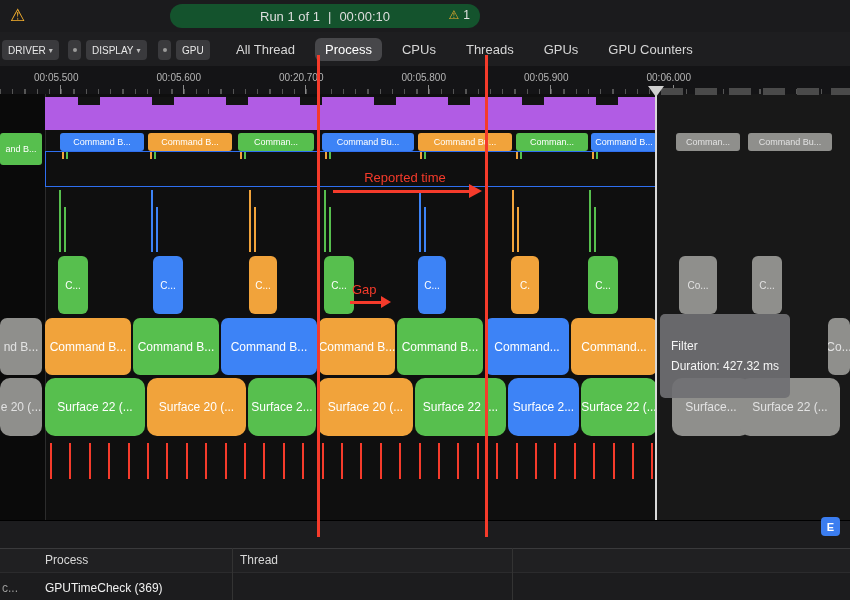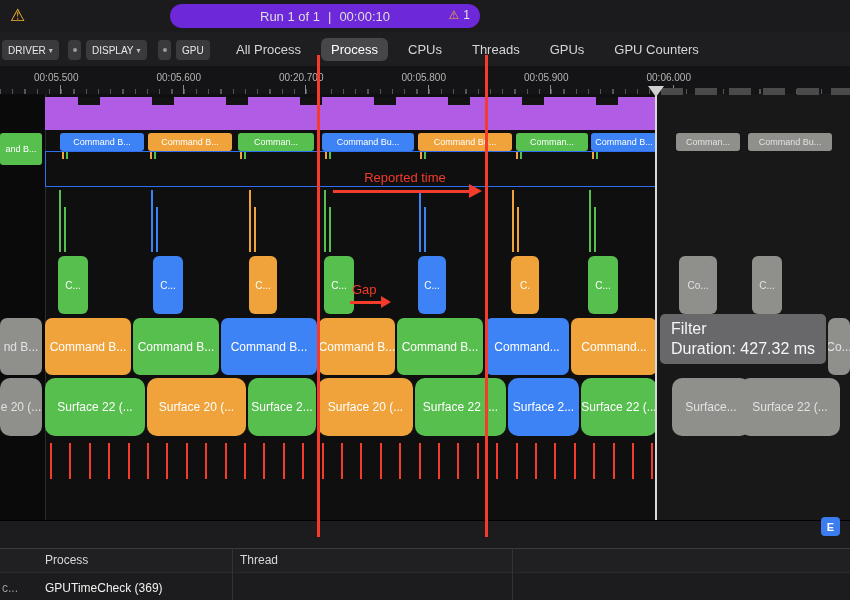--- a/index.html
+++ b/index.html
@@ -2,21 +2,21 @@
 <html style="--green: #57bf4e; --blue: #3d83f6; --orange: #f1a33b; --purple: #b15ce4; --gray: #8f8f8c; --red: #f53b2b; --playhead: #d9d9d9; --badge_blue: #3b7df0;"><head>
 <meta charset="utf-8">
 <style>
   html,body{margin:0;padding:0;width:850px;height:600px;overflow:hidden;background:#000;
     font-family:"Liberation Sans", sans-serif;}
   .app{position:relative;width:850px;height:600px;background:#101010;overflow:hidden;}
 
   
   .top-bar{position:absolute;left:0;top:0;width:100%;height:32px;background:#1b1b1d;}
   .warn-main{position:absolute;left:10px;top:5px;font-size:17px;color:#f6b02e;line-height:22px;}
-  .run-pill{position:absolute;left:170px;top:4px;width:310px;height:24px;background:#6d28d9;
+  .run-pill{position:absolute;left:170px;top:4px;width:310px;height:24px;background:#14532d;
     border-radius:12px;color:#dedede;font-size:13px;display:flex;align-items:center;justify-content:center;gap:8px;}
   .pill-warn{position:absolute;right:10px;top:4px;display:flex;gap:4px;align-items:center;color:#e3e3e3;font-size:12px;}
   .warn-small{color:#f6b02e;font-size:12px;}
 
   
   .toolbar{position:absolute;top:32px;left:0;width:100%;height:34px;background:#1e1e20;border-bottom:1px solid #000;}
   .tbtn{position:absolute;top:8px;height:20px;background:#3a3a3d;border-radius:4px;color:#e8e8e8;
     font-size:10px;display:flex;align-items:center;padding:0 6px;gap:3px;box-sizing:border-box;}
   .tbtn.tiny{width:13px;padding:0;justify-content:center;}
   .chev{font-size:8px;color:#bdbdbd;}
@@ -58,21 +58,21 @@
   .reported{position:absolute;left:330px;top:170px;width:150px;text-align:center;color:var(--red);
     font-size:13px;z-index:41;}
   .r-arrow-line{position:absolute;left:333px;top:190px;width:136px;height:3px;background:var(--red);z-index:41;}
   .r-arrow-head{position:absolute;left:469px;top:184px;width:0;height:0;border-left:13px solid var(--red);
     border-top:7px solid transparent;border-bottom:7px solid transparent;z-index:41;}
   .gap-label{position:absolute;left:352px;top:282px;color:var(--red);font-size:13px;z-index:41;}
   .g-arrow-line{position:absolute;left:350px;top:301px;width:31px;height:3px;background:var(--red);z-index:41;}
   .g-arrow-head{position:absolute;left:381px;top:296px;width:0;height:0;border-left:10px solid var(--red);
     border-top:6px solid transparent;border-bottom:6px solid transparent;z-index:41;}
   .tooltip{position:absolute;left:660px;top:314px;background:rgba(112,112,115,0.92);border-radius:5px;
-    padding:5px 11px;color:#f5f5f5;font-size:16px;line-height:20px;z-index:30;}
+    padding:22px 11px;color:#f5f5f5;font-size:12px;line-height:20px;z-index:30;}
   .playhead-line{position:absolute;left:655px;top:88px;width:2px;height:432px;background:var(--playhead);z-index:35;}
   .playhead-handle{position:absolute;left:648px;top:86px;width:0;height:0;border-top:11px solid #cfcfcf;
     border-left:8px solid transparent;border-right:8px solid transparent;z-index:36;}
   .badge-e{position:absolute;left:821px;top:517px;width:19px;height:19px;background:var(--badge_blue);
     border-radius:4px;color:#fff;font-size:11px;font-weight:bold;display:flex;align-items:center;
     justify-content:center;z-index:45;}
 
   
   .bottom{position:absolute;top:520px;left:0;width:100%;height:80px;background:#1c1c1e;border-top:1px solid #000;}
   .header-row{position:absolute;top:27px;left:0;width:100%;height:25px;background:#202022;
@@ -113,21 +113,21 @@
       <span>DISPLAY</span>
       <span class="chev">▾</span>
     </div>
     <div class="tbtn tiny" style="left:158px">
       <span class="dot"></span>
     </div>
     <div class="tbtn" style="left:176px">
       <span>GPU</span>
     </div>
     <div class="tabs" id="tabs">
-        <div class="tab">All Process</div>
+        <div class="tab">All Thread</div>
         <div class="tab sel">Process</div>
         <div class="tab">CPUs</div>
         <div class="tab">Threads</div>
         <div class="tab">GPUs</div>
         <div class="tab">GPU Counters</div>
       </div>
   </div>
 
   <div class="ruler" id="ruler">
     <div class="ruler-ticks"></div>

